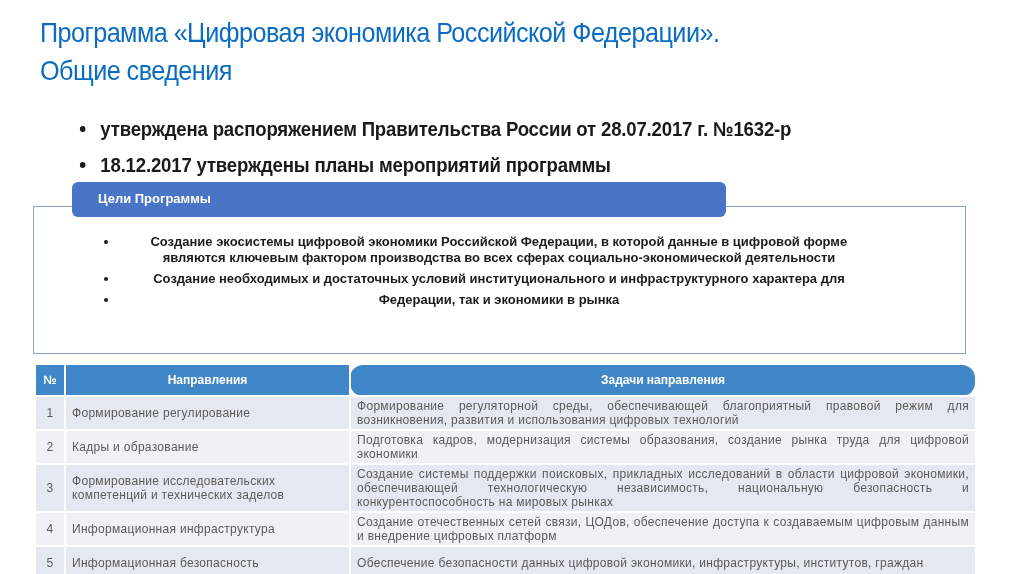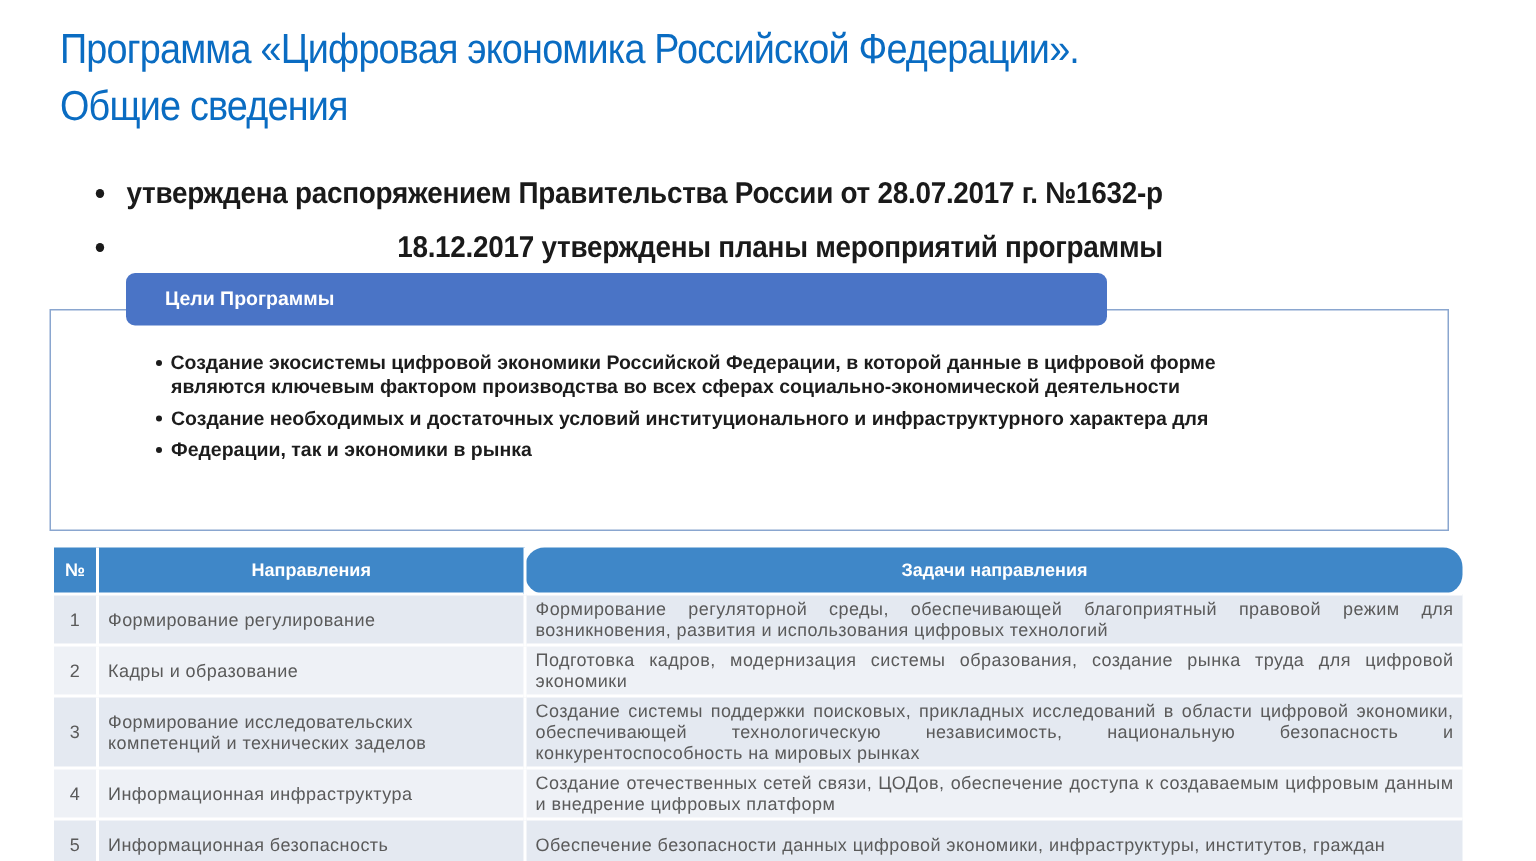--- a/index.html
+++ b/index.html
@@ -8,45 +8,45 @@
     font-family: "Liberation Sans", "DejaVu Sans", sans-serif;
   }
   .title {
     position: absolute; left: 40px; top: 14px; width: 900px;
     color: #0a6cc2; font-size: 28px; line-height: 38px;
     font-family: "Liberation Sans Narrow", "Liberation Sans", sans-serif;
     letter-spacing: -0.6px; transform: scaleX(0.9); transform-origin: left top;
   }
   .title div { white-space: nowrap; }
   .bullets {
-    position: absolute; left: 62px; top: 111px; margin: 0; padding: 0; list-style: none; text-align: right;
+    position: absolute; left: 78px; top: 111px; margin: 0; padding: 0; list-style: none;
   }
   .bullets li {
     position: relative; padding-left: 24px; font-weight: bold; font-size: 20px; line-height: 36px;
     color: #1a1a1a; white-space: nowrap; letter-spacing: -0.2px;
     transform: scaleX(0.93); transform-origin: left center;
   }
   .bullets li .dot {
     position: absolute; left: 2px; top: 15px; width: 6px; height: 6px; border-radius: 50%; background: #1a1a1a;
   }
   .goals-box {
     position: absolute; left: 33px; top: 206px; width: 933px; height: 148px;
     border: 1.5px solid #8aa6cf; box-sizing: border-box; background: #fff;
   }
   .goals-tab {
-    position: absolute; left: 84px; top: 182px; width: 654px; height: 35px;
+    position: absolute; left: 72px; top: 182px; width: 654px; height: 35px;
     background: #4a74c6; border-radius: 6px; box-sizing: border-box; padding-left: 26px;
     color: #ffffff; font-size: 13px; font-weight: bold; line-height: 34px;
   }
   .goals-list {
     position: absolute; left: 104px; top: 234px; width: 780px; margin: 0; padding: 0; list-style: none;
   }
   .goals-list li {
     position: relative; padding-left: 10px; font-weight: bold; font-size: 13px; line-height: 16px;
-    color: #1c1c1c; margin-bottom: 5px;
+    color: #1c1c1c; margin-bottom: 5px; text-align: center;
   }
   .goals-list li .dot {
     position: absolute; left: 0px; top: 6px; width: 4px; height: 4px; border-radius: 50%; background: #1c1c1c;
   }
   table.dirs {
     position: absolute; left: 36px; top: 365px; width: 939px; border-collapse: collapse;
     font-size: 12px; color: #5a5a5a; table-layout: fixed;
   }
   table.dirs th {
     background: #3f87c8; color: #ffffff; font-weight: bold; height: 28px; font-size: 12px;

